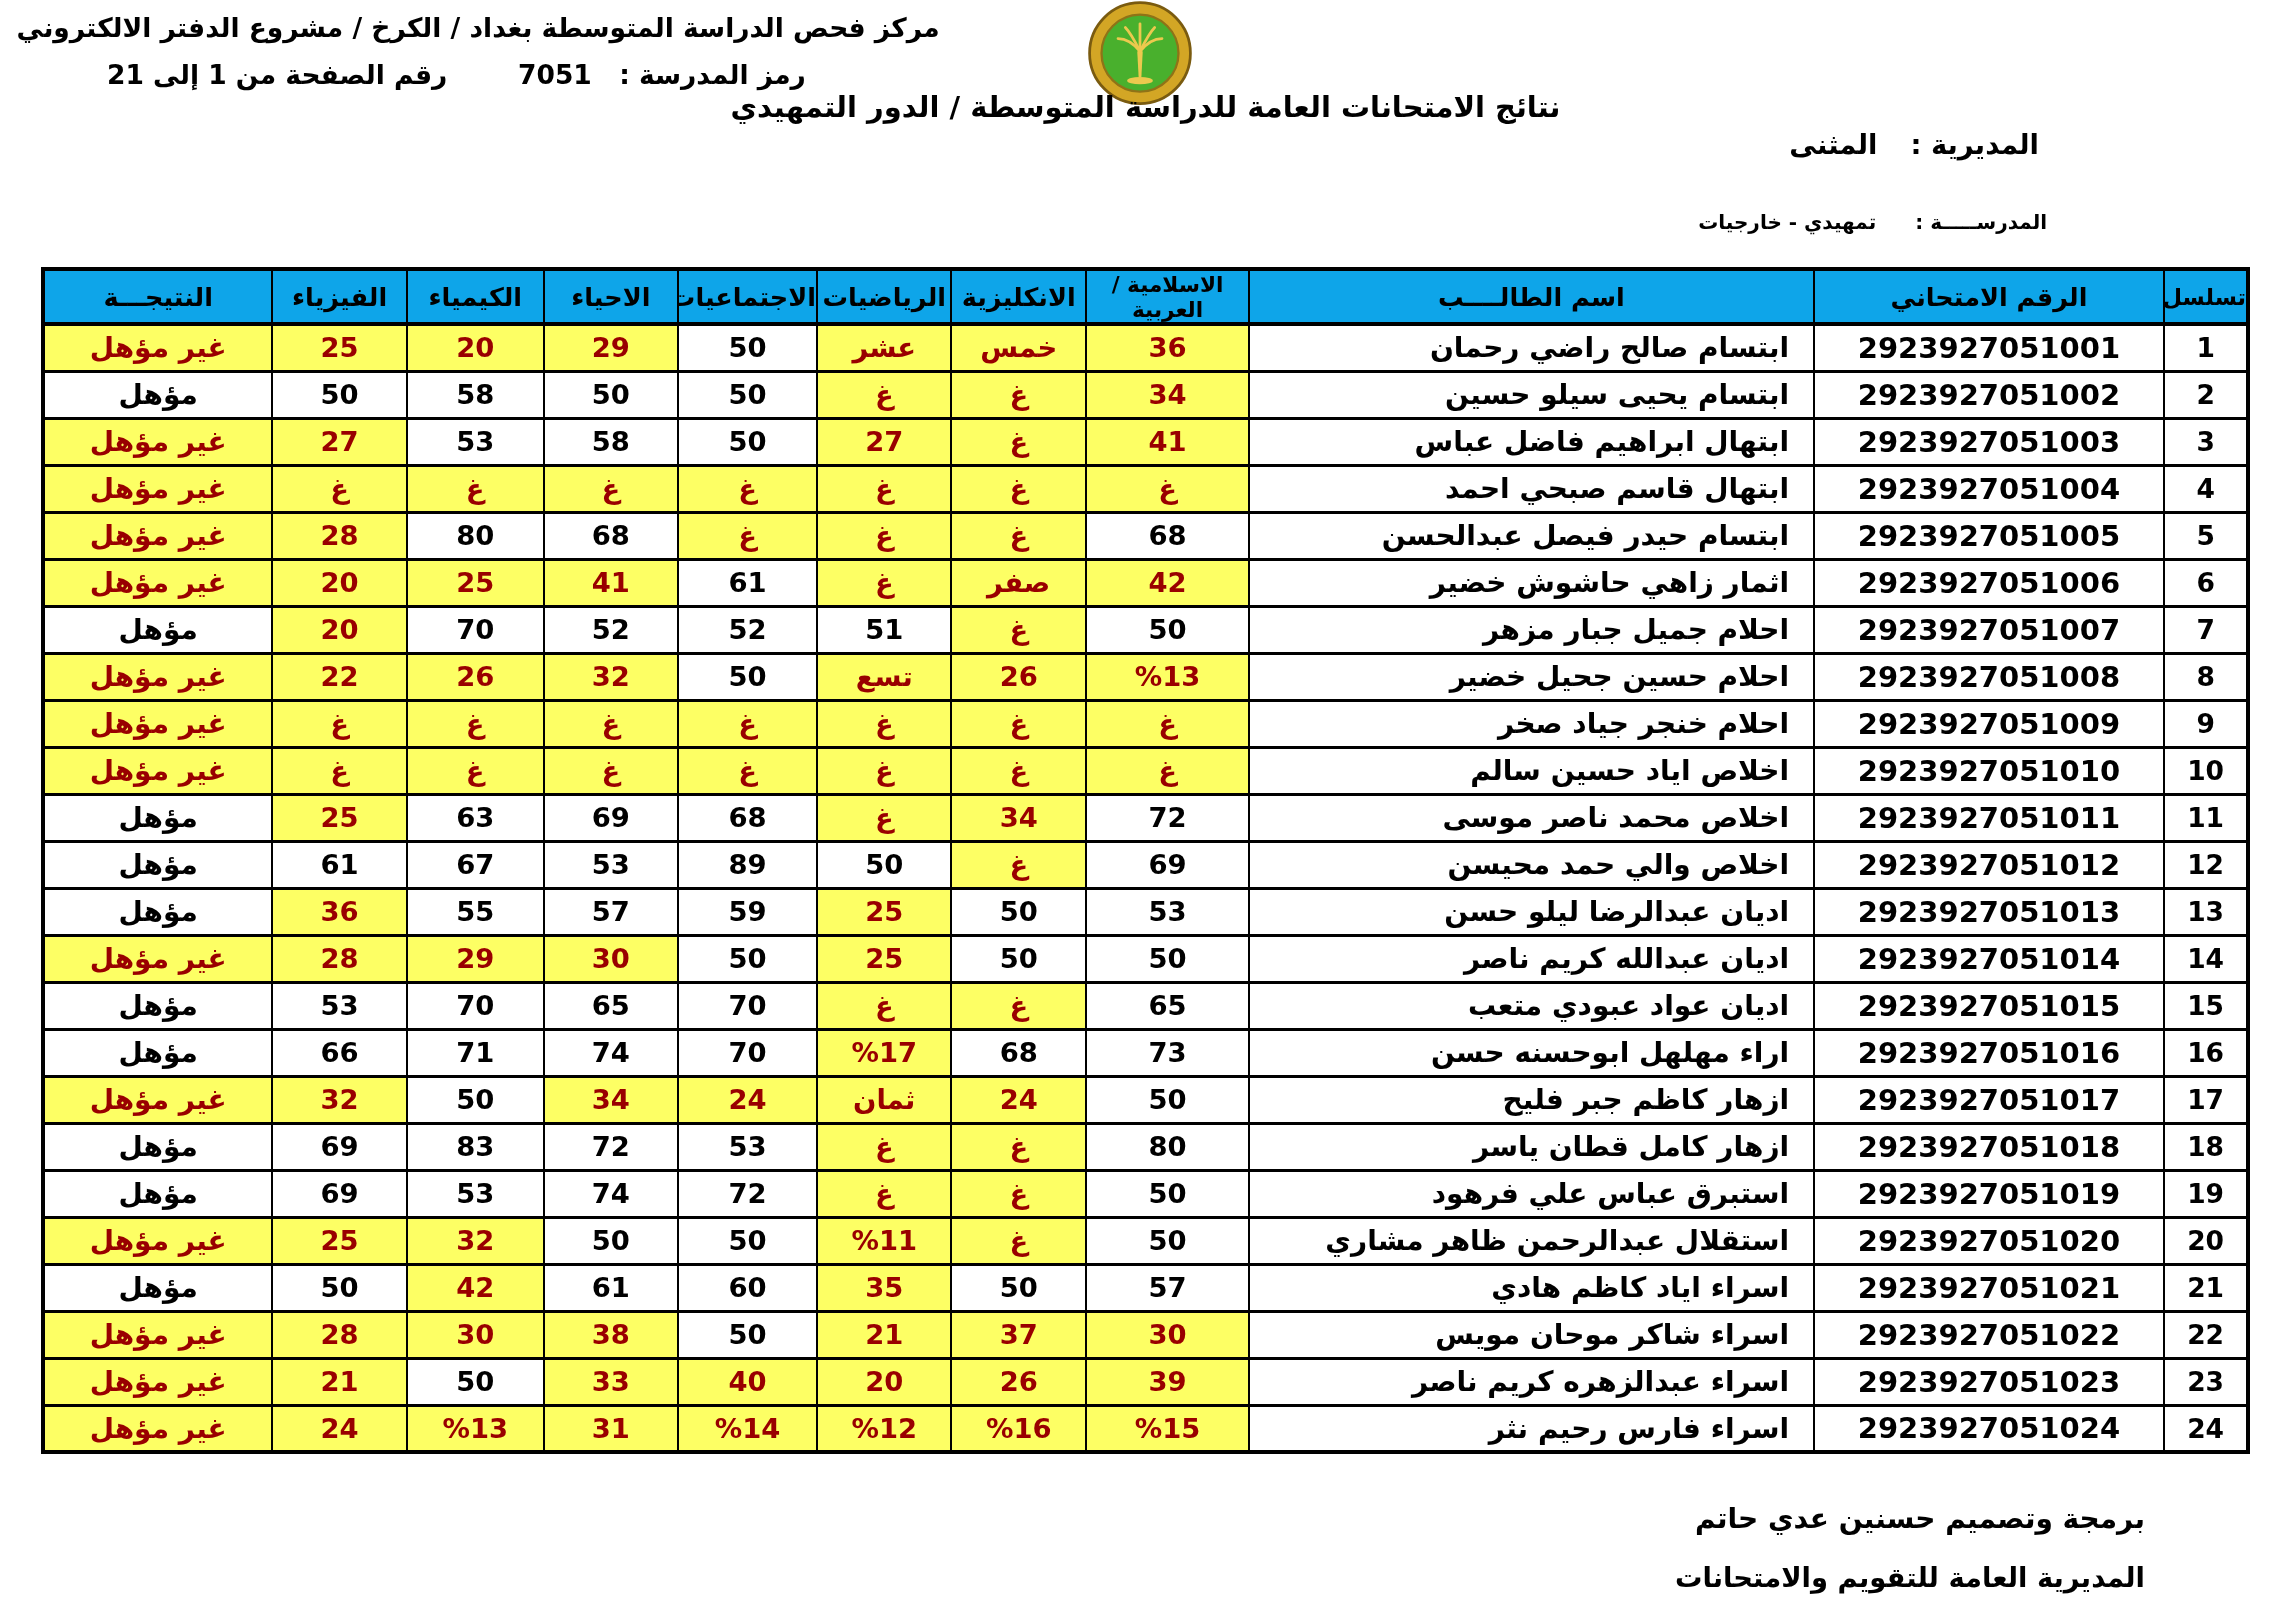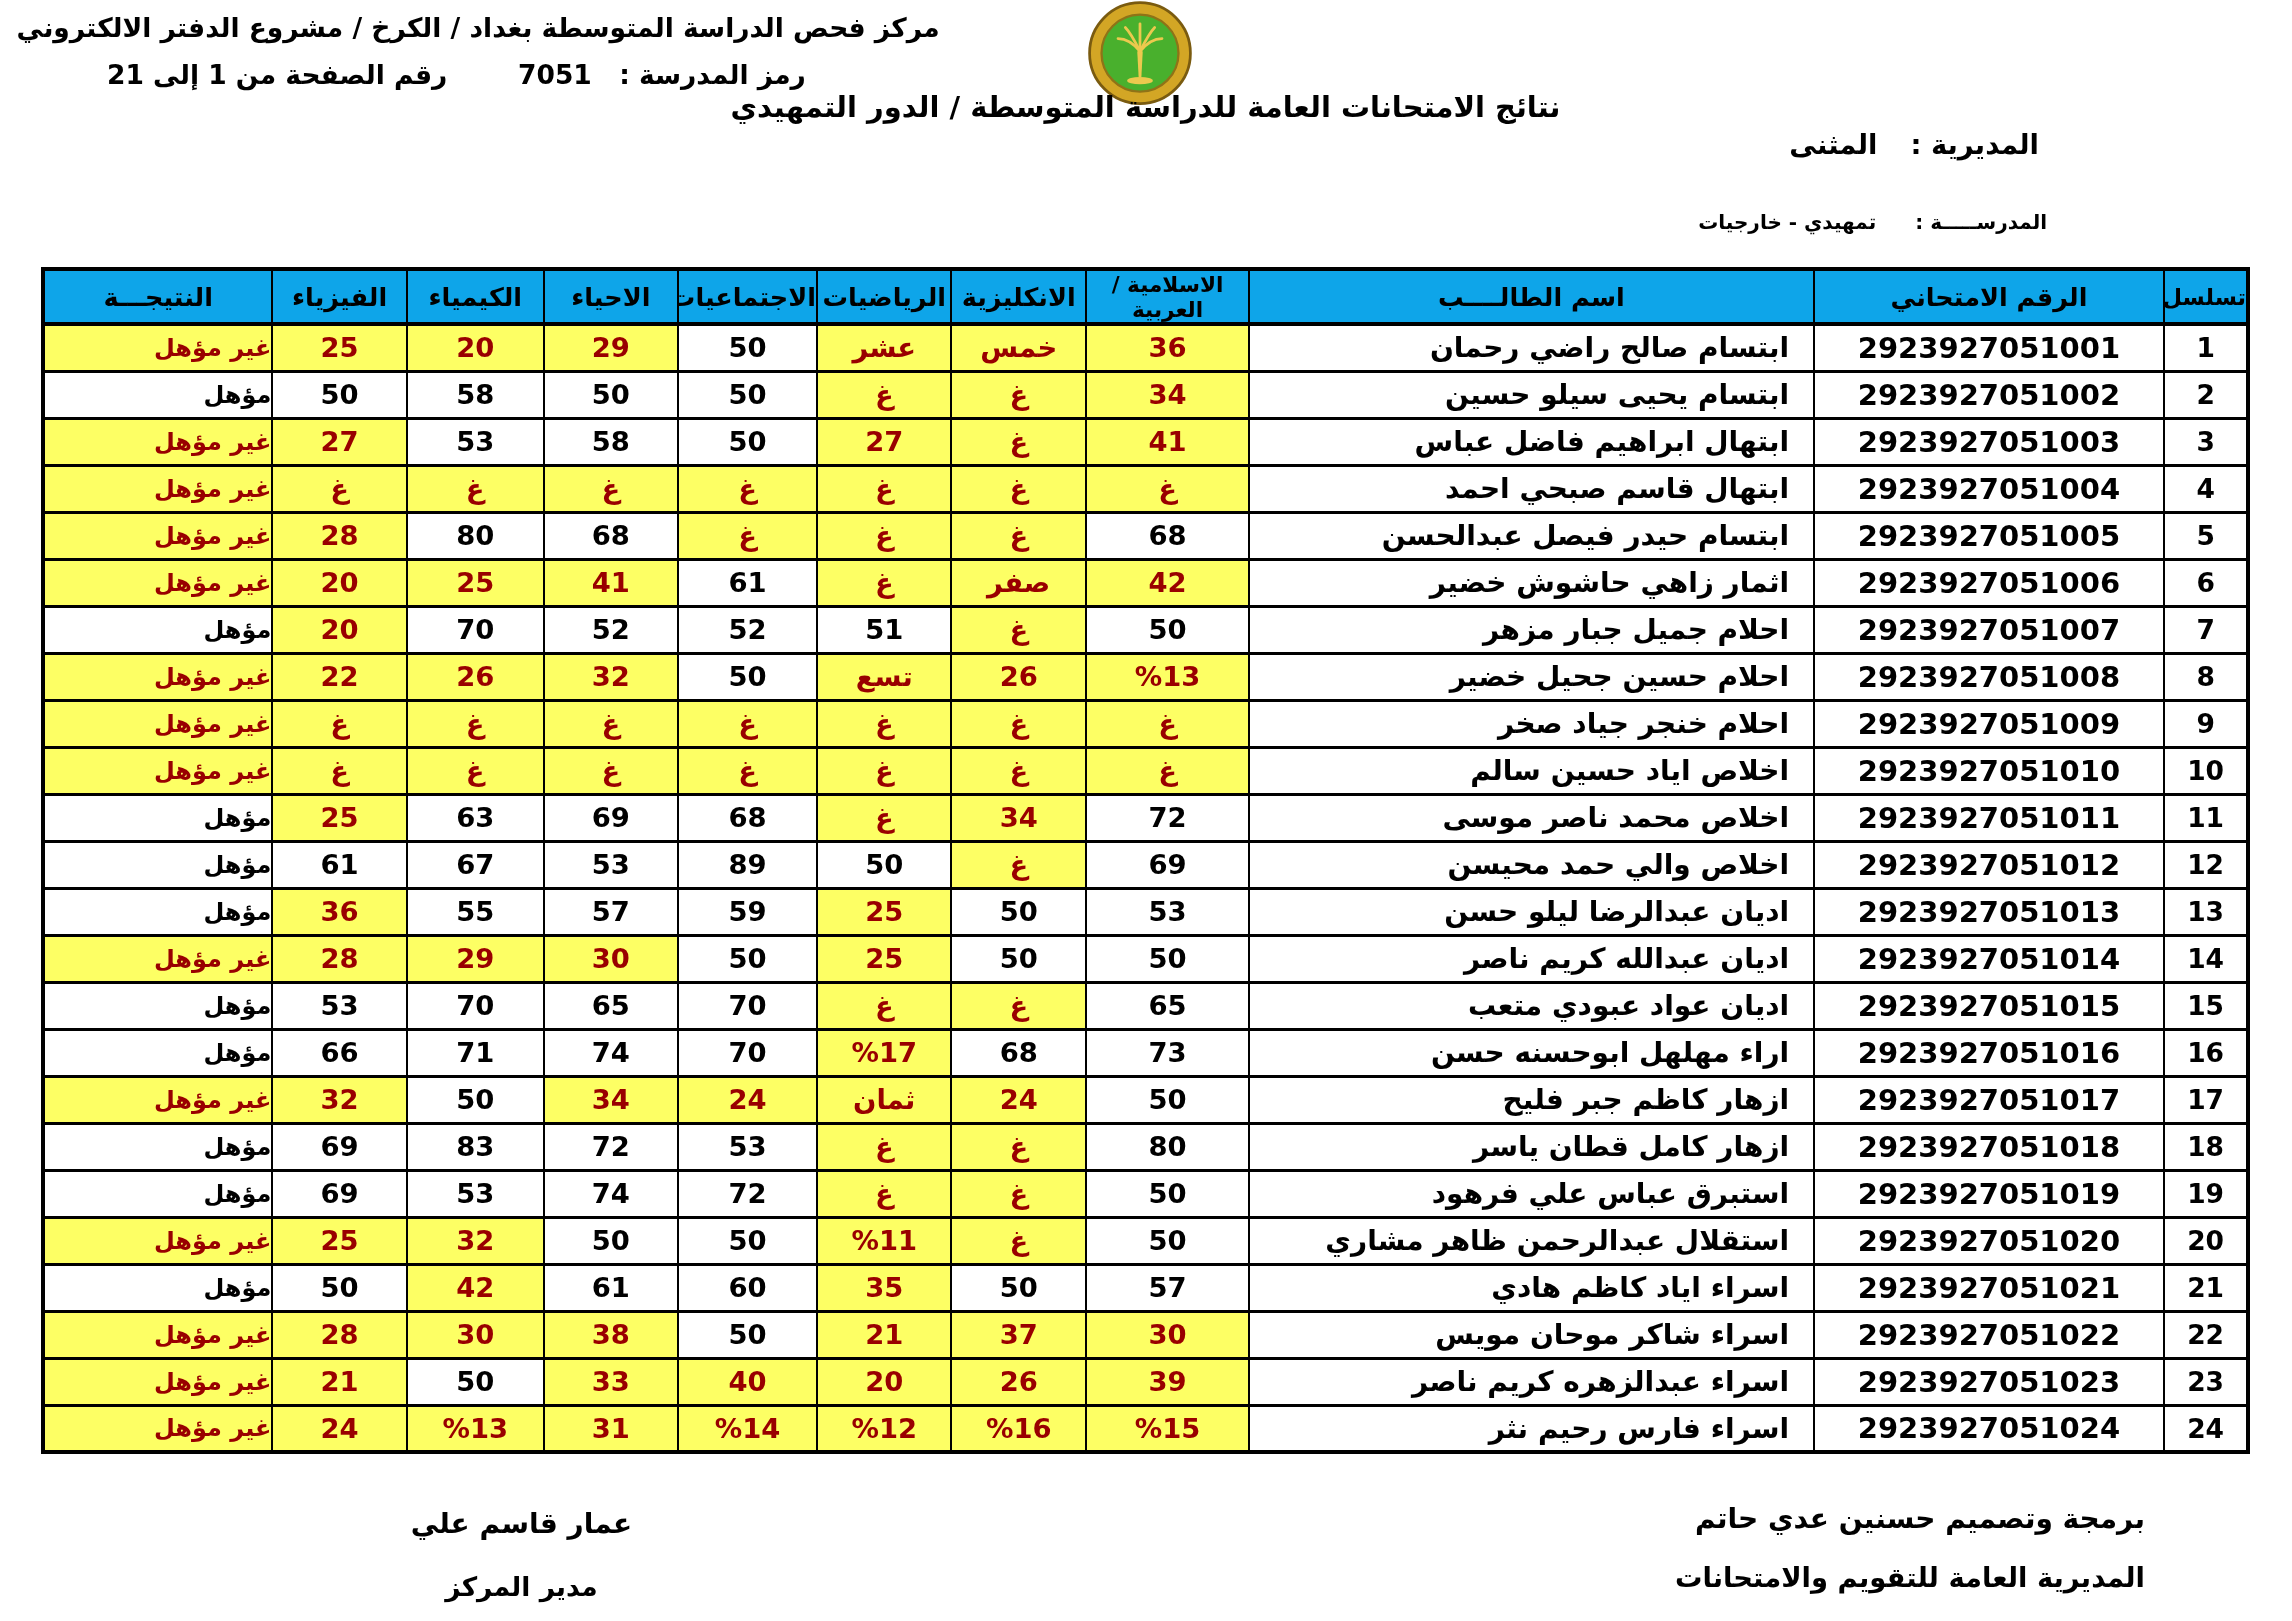--- a/index.html
+++ b/index.html
@@ -50,21 +50,21 @@
     font-size:25.5px;
     border-bottom-width:4.9px;
   }
   .results th.th-small{font-size:21.6px;}
   .results th.th-serial{font-size:22.5px;}
   .results td{background:#ffffff;color:#000;font-size:27.4px;}
   .results td.hl{background:#fdff64;color:#990000;}
   .results td.col-name{text-align:right;padding-right:23.5px;font-size:28px;}
   .results td.col-exam{font-size:29px;}
   .results td.col-serial{font-size:26.5px;}
-  .results td.col-result{font-size:24px;text-align:right;}
+  .results td.col-result{font-size:28px;}
 
   .foot-right{top:1502px;left:1715px;width:431px;text-align:center;font-size:28px;}
   .foot-right .l2{margin-top:27.4px;font-size:27.4px;}
   .foot-left{top:1507px;left:361px;width:323px;text-align:center;font-size:28px;}
   .foot-left .l2{margin-top:31px;font-size:26.5px;}
 </style>
 </head>
 <body>
 
 <div class="page">
@@ -443,19 +443,15 @@
           <td class="col-physics hl">24</td>
           <td class="col-result hl">غير مؤهل</td>
         </tr>
       </tbody>
   </table>
 
   <div class="abs foot-right">
     <div>برمجة وتصميم حسنين عدي حاتم</div>
     <div class="l2">المديرية العامة للتقويم والامتحانات</div>
   </div>
-  <div class="abs foot-left">
-    <div>عمار قاسم علي</div>
-    <div class="l2">مدير المركز</div>
-  </div>
 
 </div>
 
 
 </body></html>

